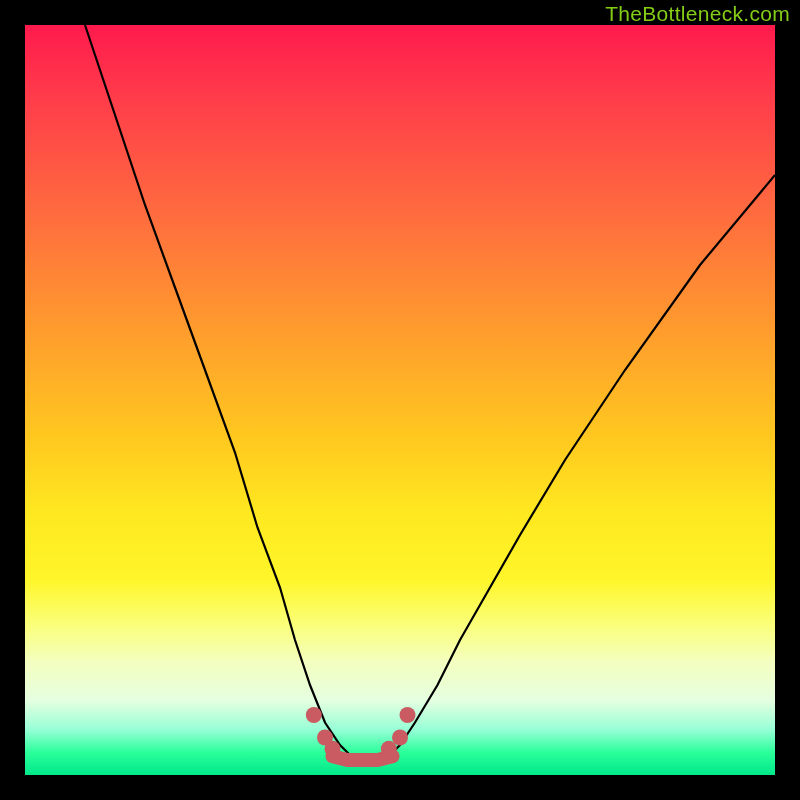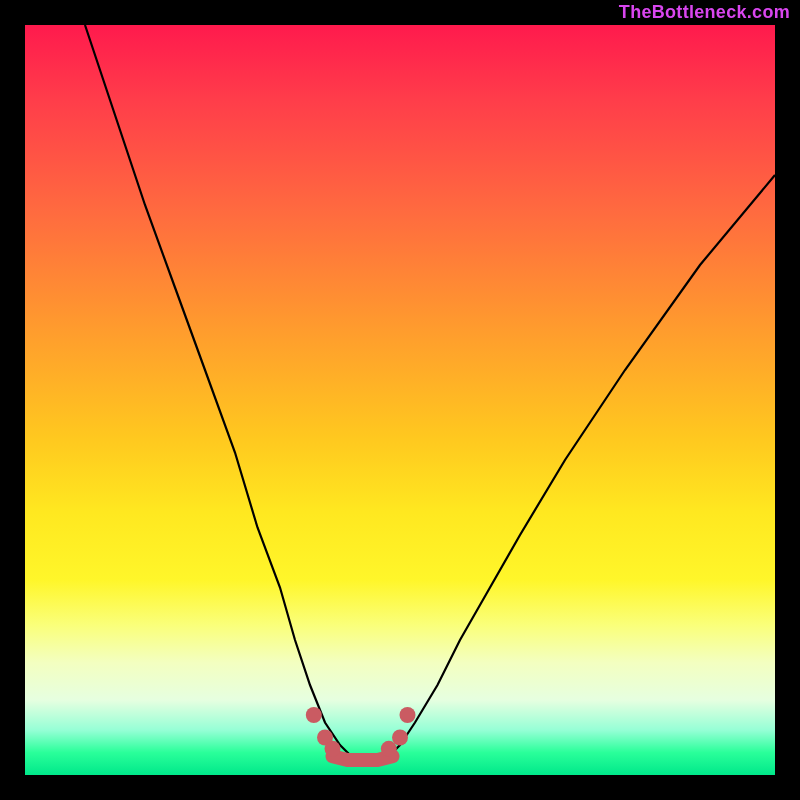--- a/index.html
+++ b/index.html
@@ -37,23 +37,23 @@
       #e6ffe0 90%,
       #96ffd6 94%,
       #2aff9a 97%,
       #00e88a 100%
     );
   }
   .watermark {
     position: absolute;
     top: 2px;
     right: 10px;
-    color: #d946ef;
-    font-size: 18px;
-    font-weight: 700;
+    color: #84cc16;
+    font-size: 21px;
+    font-weight: 400;
     letter-spacing: 0.3px;
     user-select: none;
   }
   svg.curve {
     position: absolute;
     left: 0;
     top: 0;
     width: 750px;
     height: 750px;
     overflow: visible;

